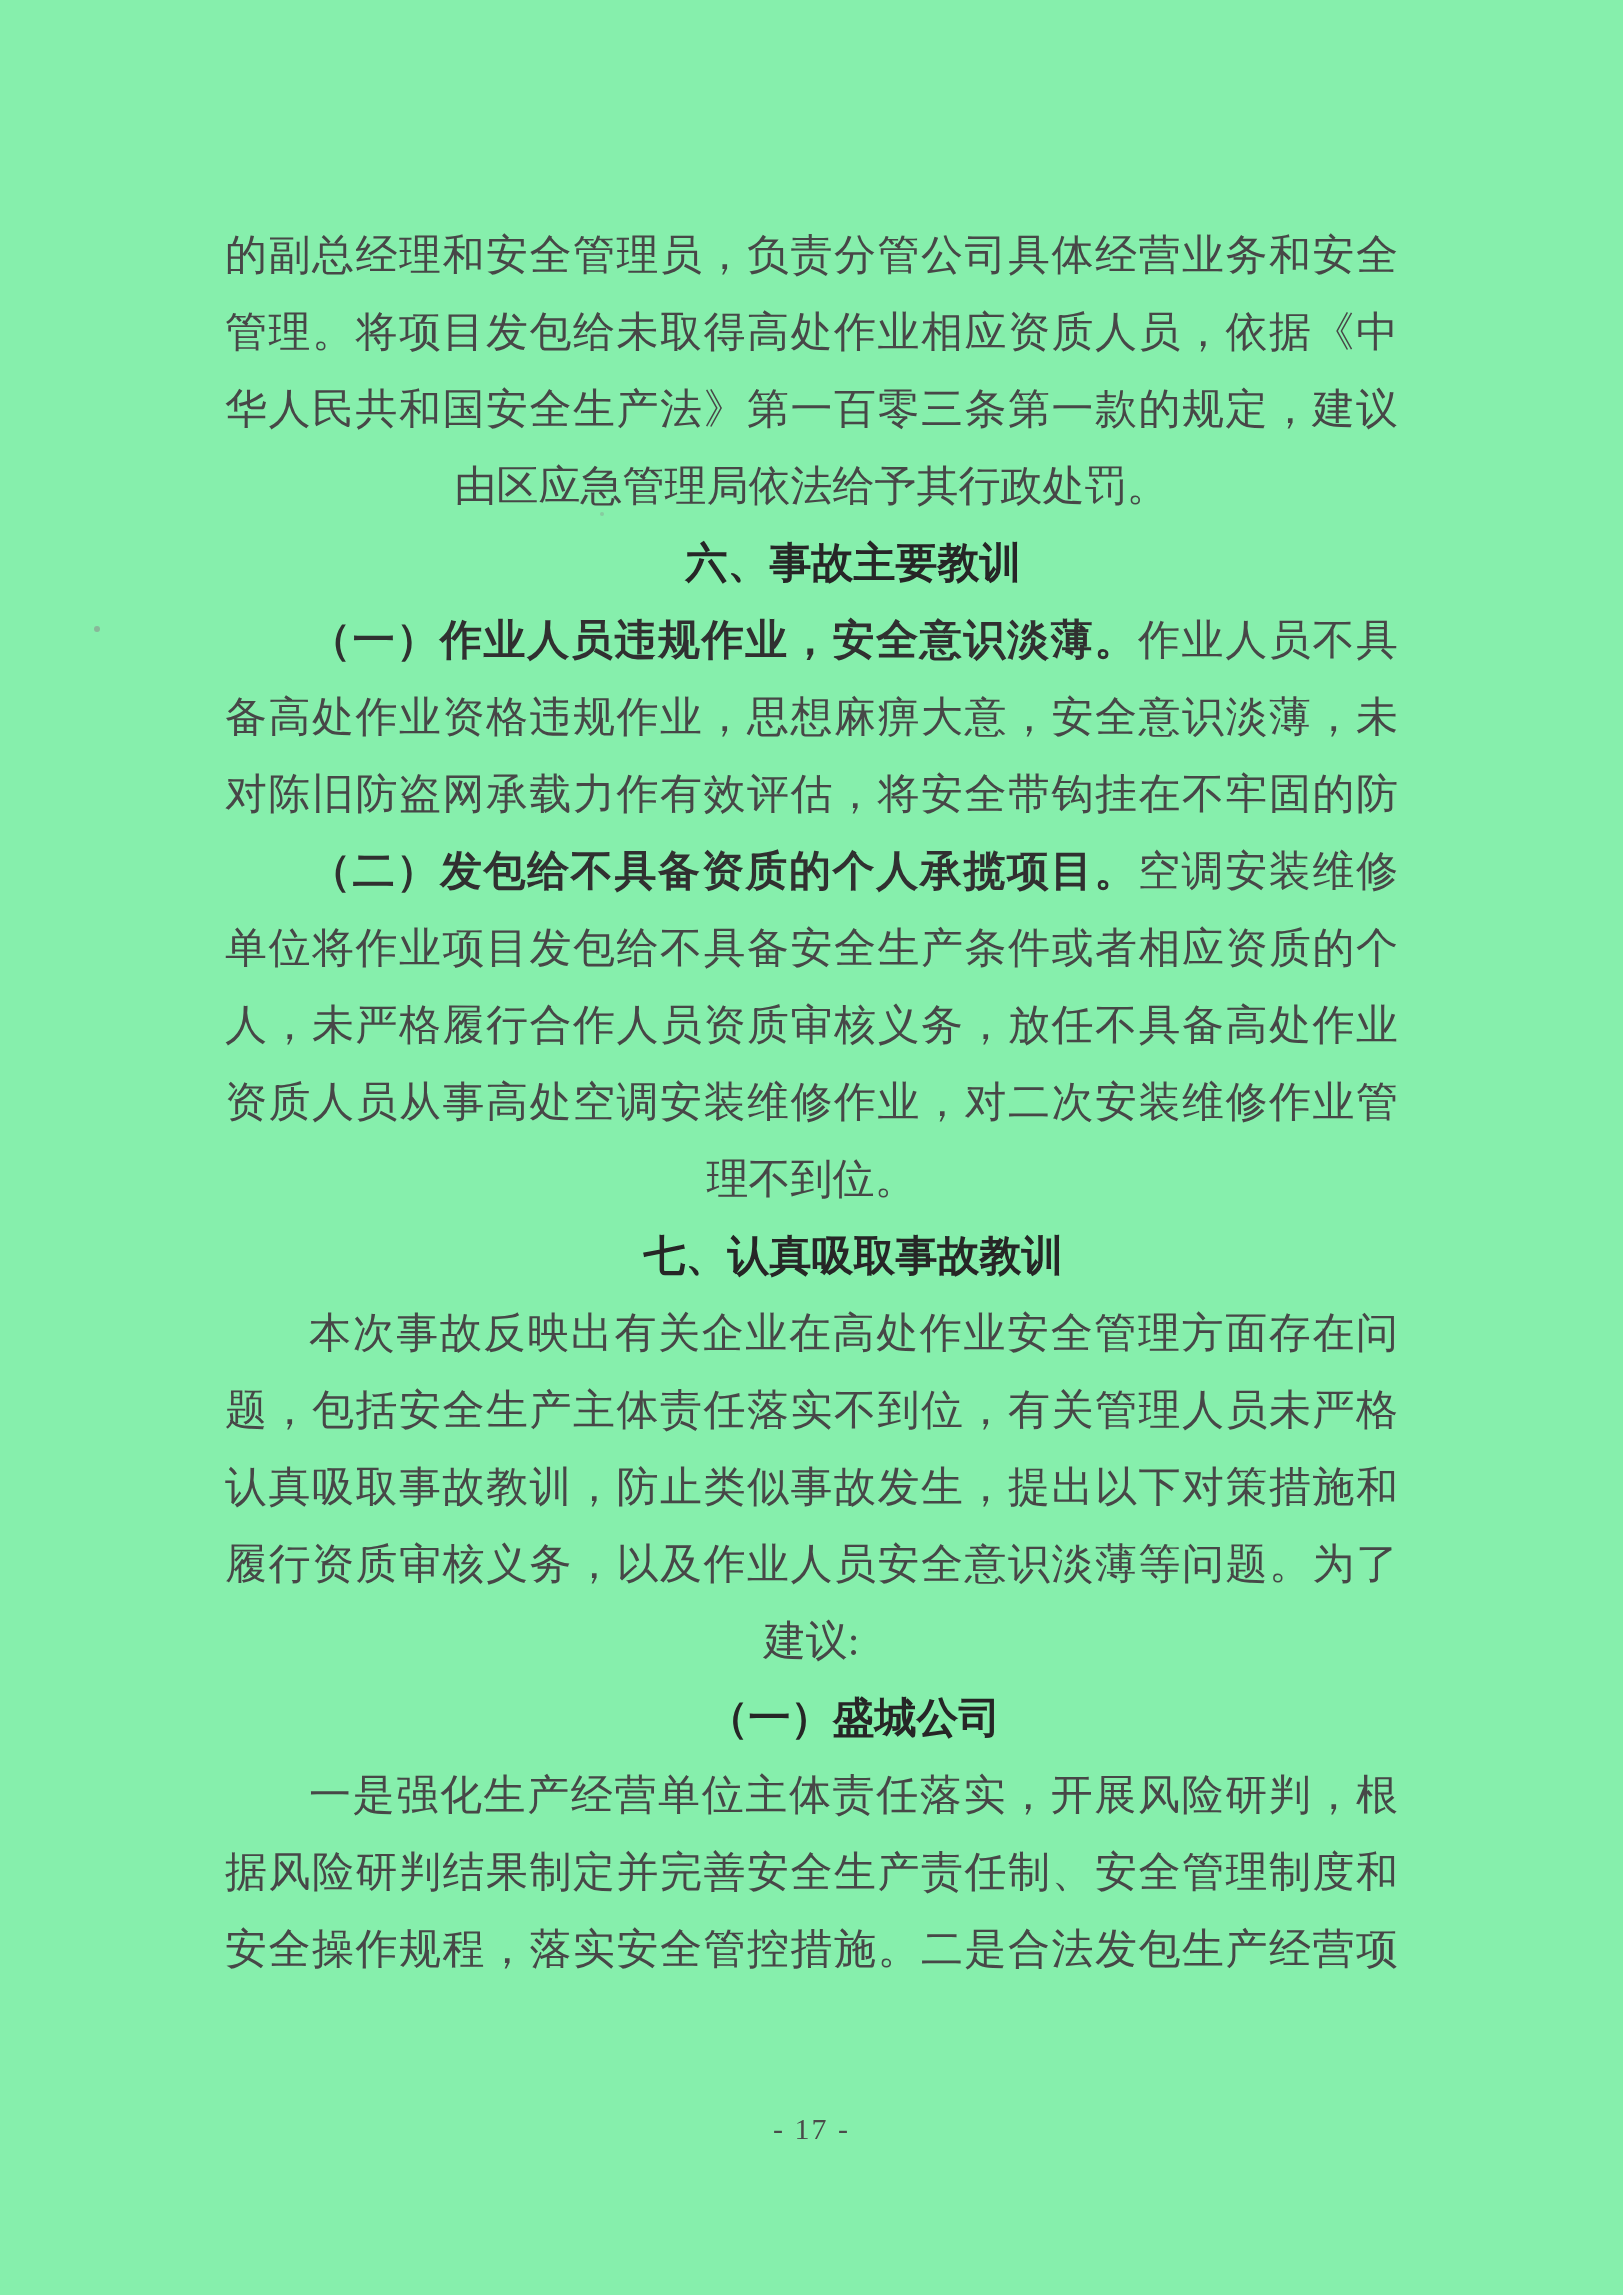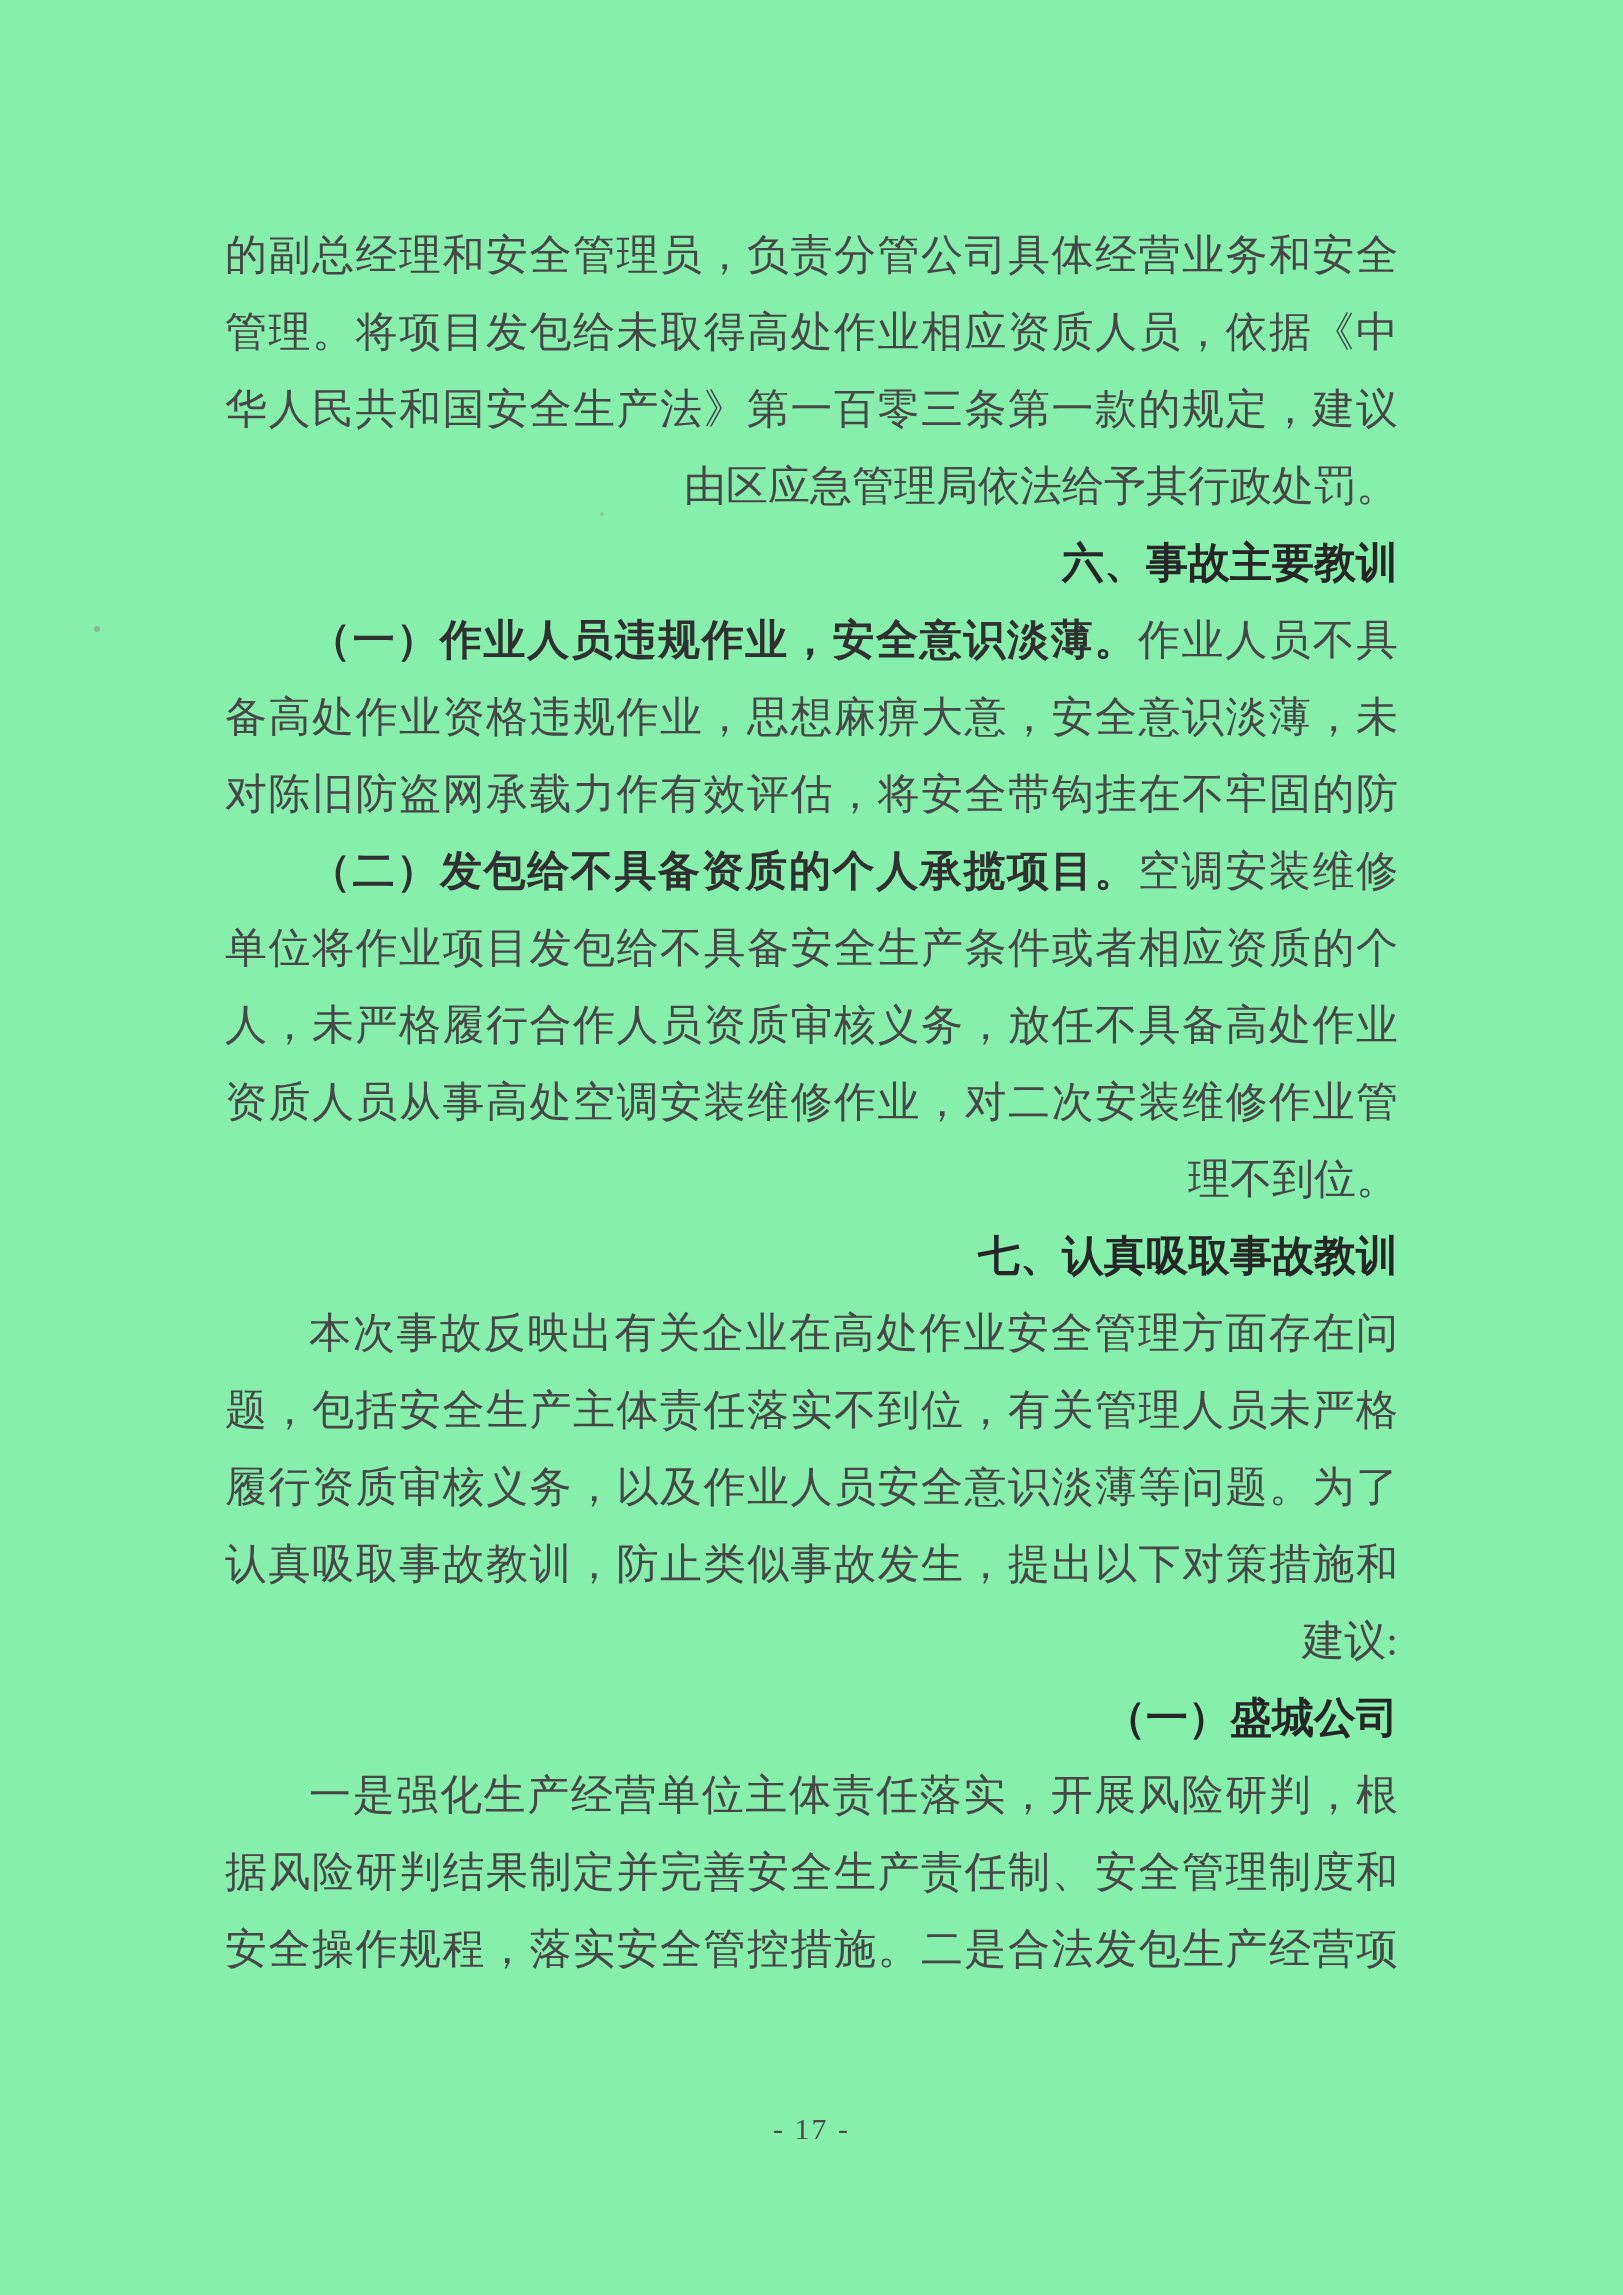--- a/index.html
+++ b/index.html
@@ -22,21 +22,21 @@
     width: 1173px;
   }
   .line {
     box-sizing: border-box;
     width: 1173px;
     height: 77px;
     line-height: 77px;
     font-size: 42px;
     color: #474747;
     letter-spacing: 0;
-    text-align: right;
+    text-align: center;
     text-justify: inter-character;
     white-space: normal;
   }
   .fill {
     text-align: justify;
     text-align-last: justify;
   }
   .ind {
     padding-left: 84px;
   }
@@ -91,22 +91,22 @@
     <div class="line ind fill"><span class="b">（二）发包给不具备资质的个人承揽项目。</span><span>空调安装维修</span></div>
     <div class="line fill"><span>单位将作业项目发包给不具备安全生产条件或者相应资质的个</span></div>
     <div class="line fill"><span>人，未严格履行合作人员资质审核义务，放任不具备高处作业</span></div>
     <div class="line fill"><span>资质人员从事高处空调安装维修作业，对二次安装维修作业管</span></div>
     <div class="line"><span>理不到位。</span></div>
 
     <div class="line ind h"><span class="b">七、认真吸取事故教训</span></div>
 
     <div class="line ind fill"><span>本次事故反映出有关企业在高处作业安全管理方面存在问</span></div>
     <div class="line fill"><span>题，包括安全生产主体责任落实不到位，有关管理人员未严格</span></div>
+    <div class="line fill"><span>认真吸取事故教训，防止类似事故发生，提出以下对策措施和</span></div>
     <div class="line fill"><span>履行资质审核义务，以及作业人员安全意识淡薄等问题。为了</span></div>
-    <div class="line fill"><span>认真吸取事故教训，防止类似事故发生，提出以下对策措施和</span></div>
     <div class="line"><span>建议:</span></div>
 
     <div class="line ind h"><span class="b">（一）盛城公司</span></div>
 
     <div class="line ind fill"><span>一是强化生产经营单位主体责任落实，开展风险研判，根</span></div>
     <div class="line fill"><span>据风险研判结果制定并完善安全生产责任制、安全管理制度和</span></div>
     <div class="line fill"><span>安全操作规程，落实安全管控措施。二是合法发包生产经营项</span></div>
 
   </div>
 

